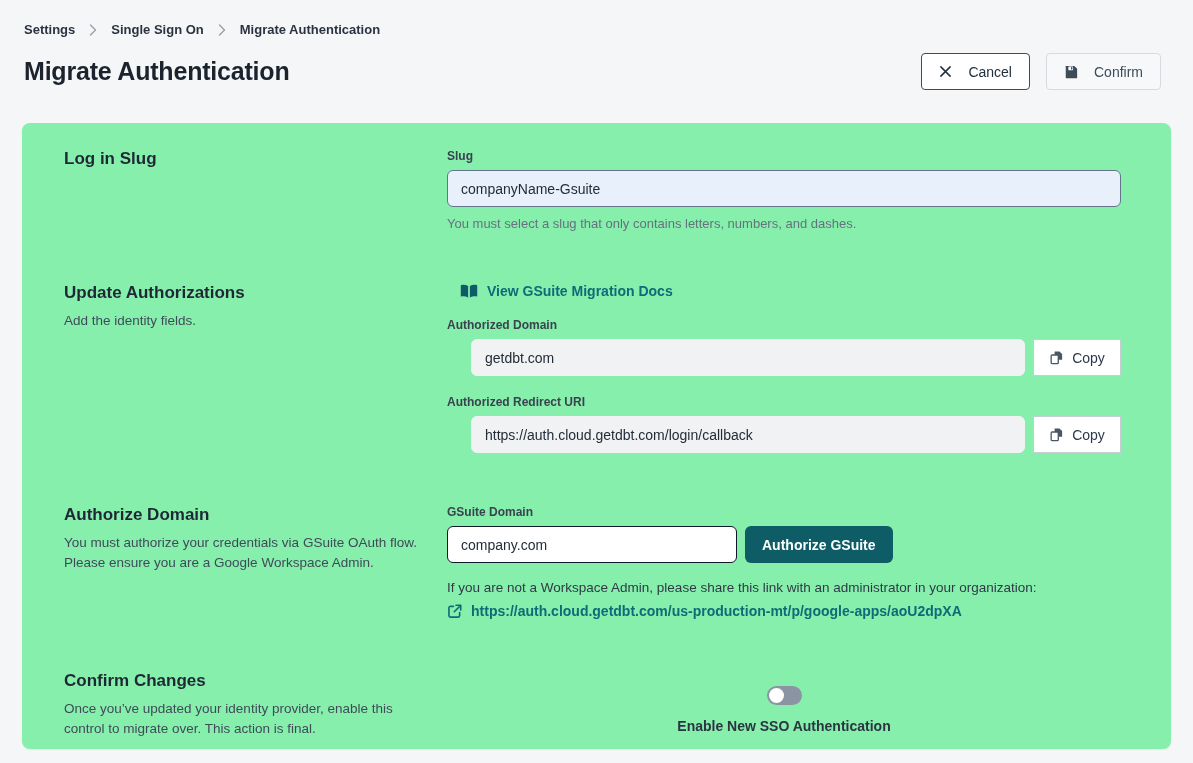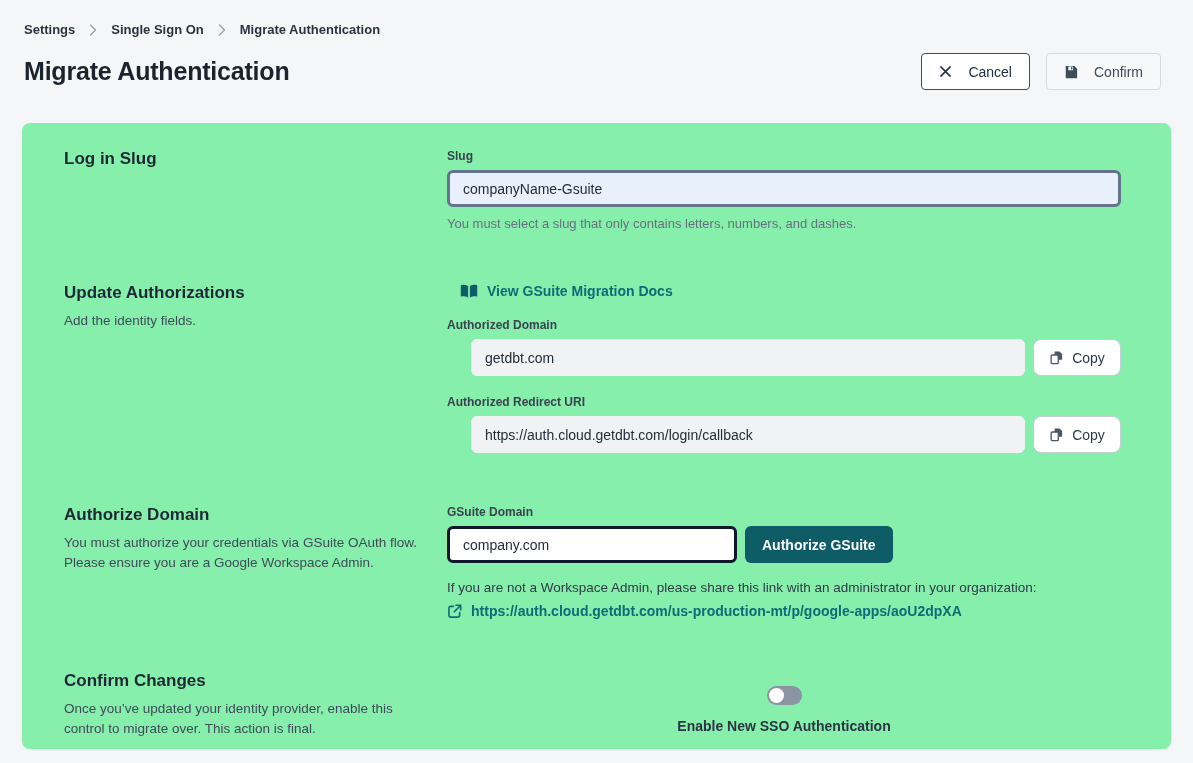--- a/index.html
+++ b/index.html
@@ -42,33 +42,33 @@
     box-shadow:0 1px 2px rgba(23,33,45,.06);
     padding:26px 50px 34px 42px;
     height:626px;
   }
   .section{display:grid;grid-template-columns:383px 1fr;margin-bottom:52px;}
   .section:last-child{margin-bottom:0;}
   .section-heading{font-size:17px;font-weight:700;color:#1E2835;margin-bottom:8px;}
   .section-desc{font-size:13.5px;line-height:20px;color:var(--ink-soft);max-width:360px;}
   .field-label{font-size:12px;font-weight:700;color:#39434E;margin-bottom:7px;}
   .text-input{
-    width:100%;height:37px;border-radius:6px;border:3px solid #0f172a;
+    width:100%;height:37px;border-radius:6px;border:1px solid #0f172a;
     background:#fff;padding:0 13px;font-size:14px;color:#232D38;
     font-family:"Liberation Sans",sans-serif;outline:none;
   }
   .text-input.slug{background:var(--slug-bg);border-color:var(--slug-border);}
   .text-input.readonly{background:var(--field-gray);border:1px solid var(--field-gray);}
   .help-text{font-size:13px;color:var(--muted);margin-top:9px;}
   .field-row{display:flex;gap:8px;margin-bottom:19px;margin-left:24px;}
   .field-row:last-child{margin-bottom:0;}
   .field-row .grow{flex:1;}
   .btn-copy{
     display:inline-flex;align-items:center;justify-content:center;gap:8px;
-    width:88px;height:37px;border-radius:8px;border:1px solid #C7CDD4;background:#fff;
+    width:88px;height:37px;border-radius:0;border:1px solid #C7CDD4;background:#fff;
     font-size:14px;color:#2B3A49;cursor:pointer;flex:0 0 auto;
   }
   .docs-link{display:inline-flex;align-items:center;gap:9px;font-size:14px;font-weight:700;
              color:var(--link-teal);margin-bottom:19px;cursor:pointer;padding-left:13px;}
   .gsuite-row{display:flex;gap:8px;}
   .gsuite-row .text-input{width:290px;flex:0 0 auto;}
   .btn-teal{
     height:37px;padding:0 17px;border:none;border-radius:6px;background:var(--teal);
     color:#fff;font-size:14px;font-weight:700;cursor:pointer;
     font-family:"Liberation Sans",sans-serif;

